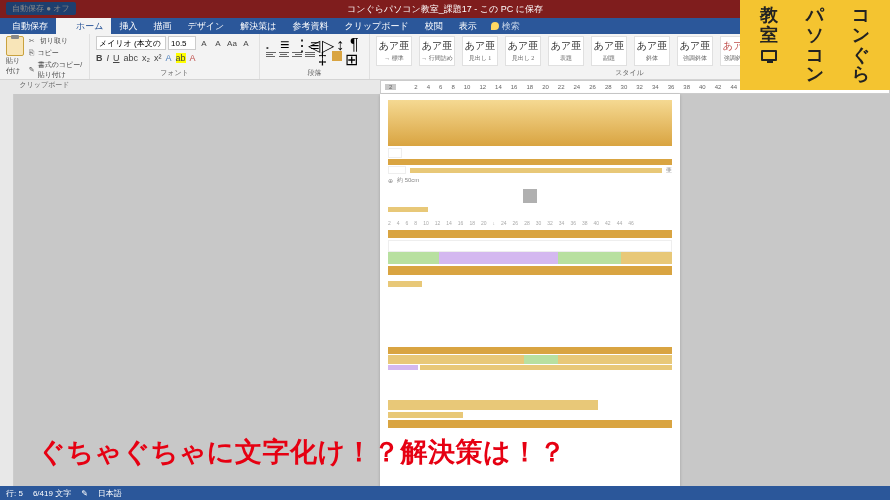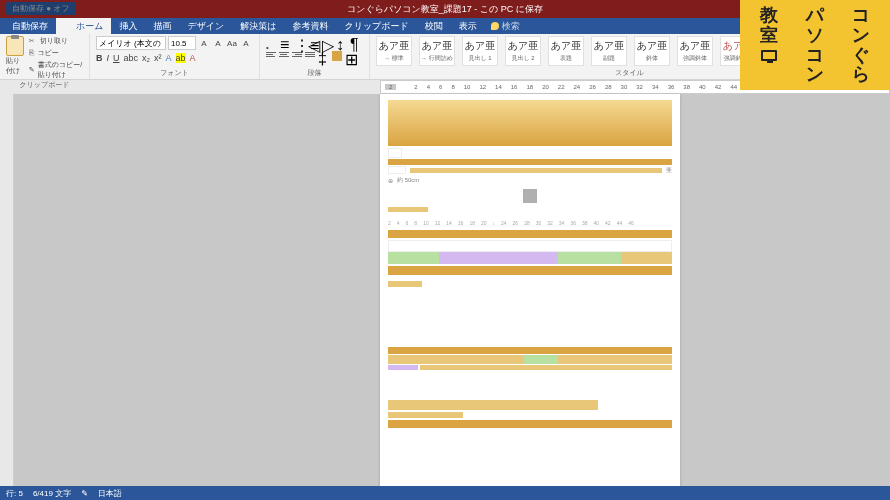--- a/index.html
+++ b/index.html
@@ -42,21 +42,21 @@
 .fb.underline { text-decoration: underline; }
 
 .para-group { width: 110px; }
 .para-row { display: flex; gap: 3px; align-items: center; }
 .para-icon { width: 11px; height: 11px; display: inline-block; position: relative; }
 .bullets::before { content: '•'; font-size: 8px; color: #444; }
 .align-icon { width: 10px; height: 8px; }
 .align-icon span { display: block; height: 1px; background: #666; margin-bottom: 1px; }
 
 .styles-group { flex: 1; }
-.styles-row { display: flex; gap: 7px; overflow: hidden; }
+.styles-row { display: flex; gap: 7px; overflow: hidden; font-family: Liberation Serif, serif; }
 .style-item { border: 1px solid #e0e0e0; background: #fff; width: 36px; height: 30px; display: flex; flex-direction: column; align-items: center; justify-content: center; font-size: 7px; }
 .style-item .preview { font-size: 10px; color: #333; }
 .style-item.accent .preview { color: #c0504d; }
 .style-item .name { font-size: 6px; color: #666; margin-top: 1px; }
 
 
 .ruler-area { height: 14px; background: #e8e8e8; display: flex; }
 .ruler-left { width: 380px; }
 .ruler { flex: 1; background: #fff; border: 1px solid #ccc; font-size: 6px; color: #666; display: flex; align-items: center; padding-left: 4px; gap: 9px; }
 .ruler .dark { background: #c8c8c8; padding: 0 4px; }
@@ -369,20 +369,21 @@
   <div class="cell">ン</div>
   <div class="cell"><span class="monitor"></span></div>
   <div class="cell">コ</div>
   <div class="cell">ぐ</div>
   <div class="cell"></div>
   <div class="cell">ン</div>
   <div class="cell">ら</div>
 </div>
 
 <div class="headline">
+  <div>ぐちゃぐちゃに文字化け！？解決策は！？</div>
 </div>
 
 <div class="statusbar">
   <span>行: 5</span>
   <span>6/419 文字</span>
   <span>✎</span>
   <span>日本語</span>
 </div>
 
 </body></html>

